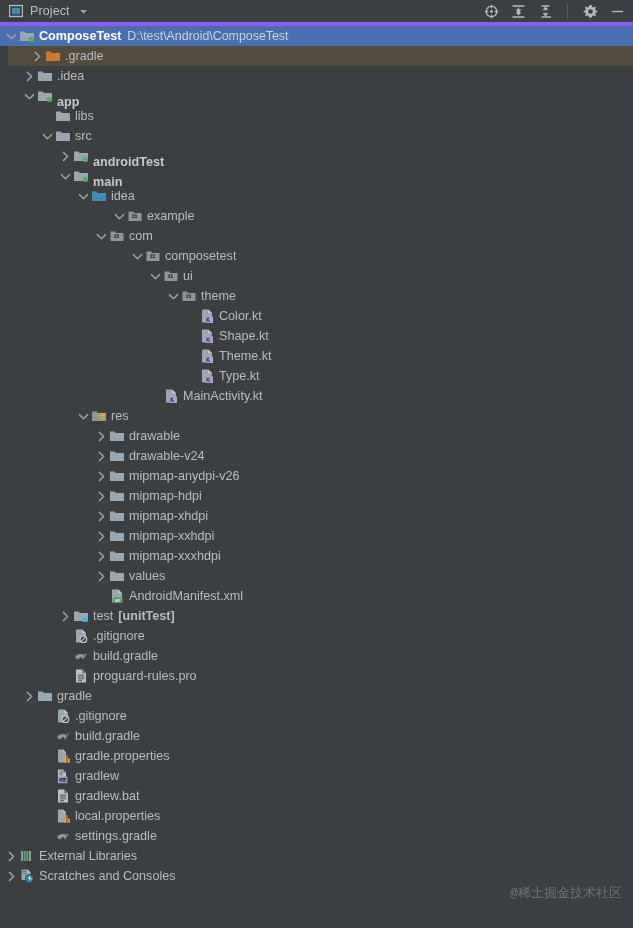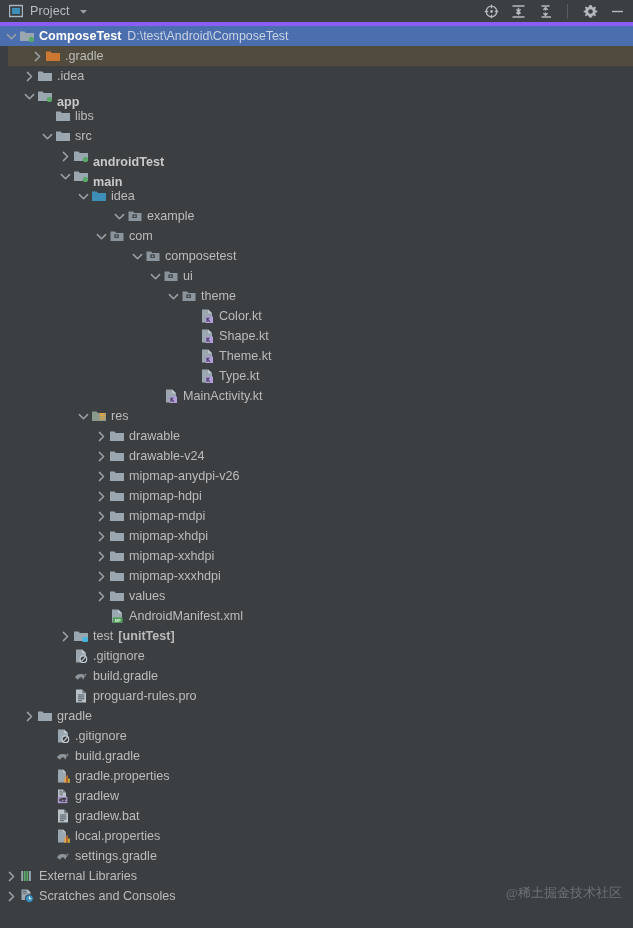--- a/index.html
+++ b/index.html
@@ -77,21 +77,21 @@
   }
   .icon svg { display:block; }
 
   
   #watermark {
     position: absolute;
     right: 11px;
     bottom: 26px;
     font-size: 13px;
     color: #6e7276;
-    font-family: Liberation Serif, serif;
+    font-family: Liberation Mono, monospace;
     user-select: none;
   }
 </style>
 </head>
 <body>
 
 <div id="toolwindow-header">
   <div class="hdr-left">
     <span class="icon" style="width:15px;flex:0 0 15px;margin:0;">
       <svg width="14" height="14" viewBox="0 0 14 14">
@@ -493,34 +493,20 @@
       <span class="arrow">
         <svg width="9" height="11" viewBox="0 0 9 11">
           <path d="M2.4 1.4 L6.6 5.5 L2.4 9.6" fill="none" stroke="#9aa0a6" stroke-width="1.5" stroke-linecap="round" stroke-linejoin="round"></path>
         </svg>
       </span>
       <span class="icon">
         <svg width="16" height="16" viewBox="0 0 16 16">
       <path d="M1 3.5h4.6l1.2 1.4H15v8H1z" fill="#9aa7b0"></path>
         </svg>
       </span>
-      <span class="label">mipmap-mdpi</span>
-    </div>
-    <div class="row">
-      <span class="indent" style="width: 94px;"></span>
-      <span class="arrow">
-        <svg width="9" height="11" viewBox="0 0 9 11">
-          <path d="M2.4 1.4 L6.6 5.5 L2.4 9.6" fill="none" stroke="#9aa0a6" stroke-width="1.5" stroke-linecap="round" stroke-linejoin="round"></path>
-        </svg>
-      </span>
-      <span class="icon">
-        <svg width="16" height="16" viewBox="0 0 16 16">
-      <path d="M1 3.5h4.6l1.2 1.4H15v8H1z" fill="#9aa7b0"></path>
-        </svg>
-      </span>
       <span class="label">mipmap-xhdpi</span>
     </div>
     <div class="row">
       <span class="indent" style="width: 94px;"></span>
       <span class="arrow">
         <svg width="9" height="11" viewBox="0 0 9 11">
           <path d="M2.4 1.4 L6.6 5.5 L2.4 9.6" fill="none" stroke="#9aa0a6" stroke-width="1.5" stroke-linecap="round" stroke-linejoin="round"></path>
         </svg>
       </span>
       <span class="icon">

